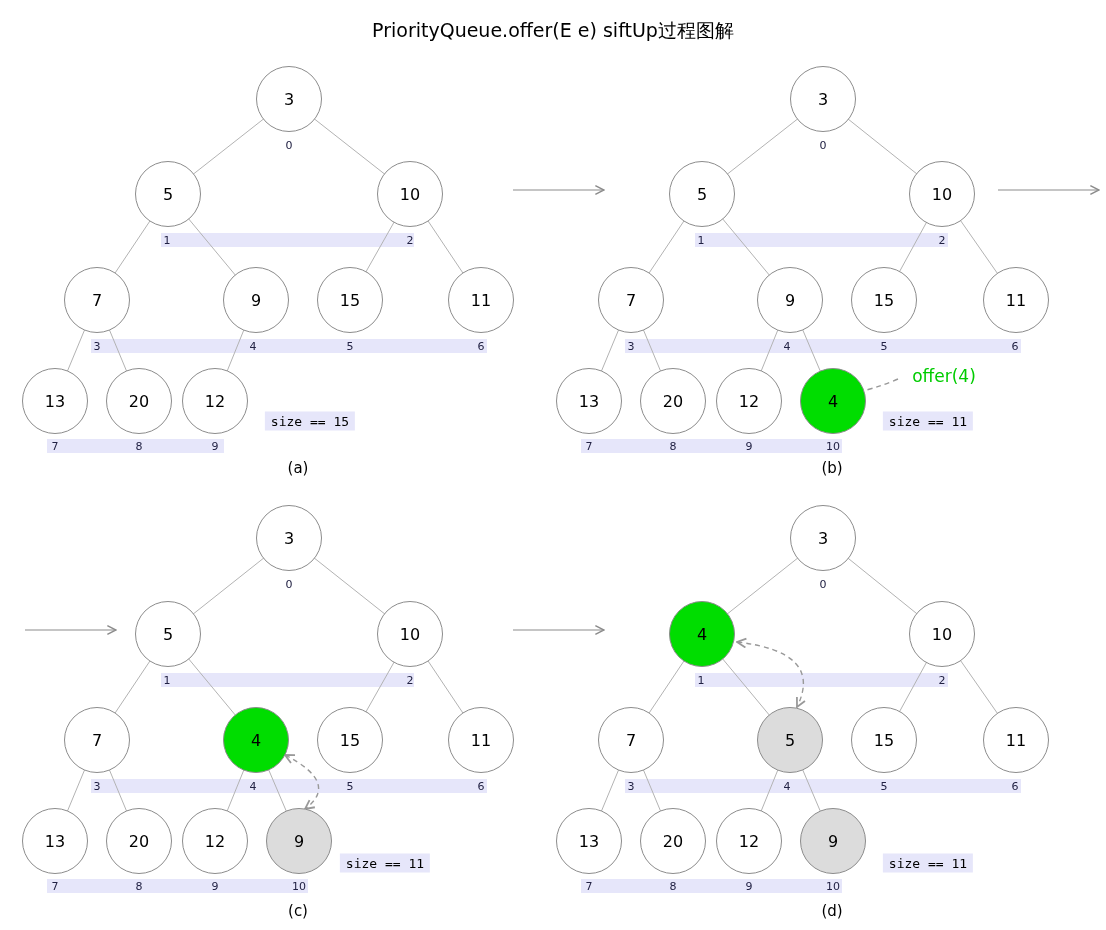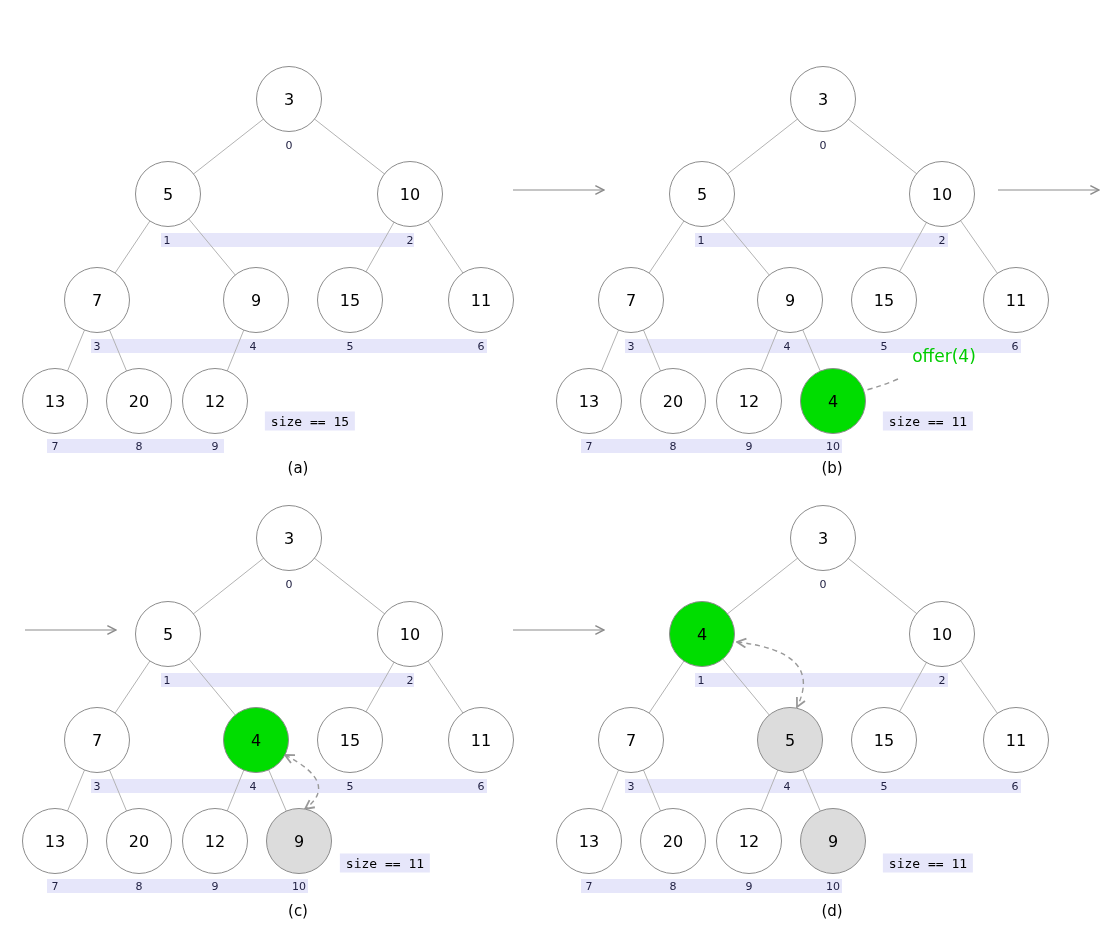--- a/index.html
+++ b/index.html
@@ -131,20 +131,21 @@
       <line x1="790" y1="740" x2="749" y2="841" stroke="#b3b3b3" stroke-width="1"></line>
       <line x1="790" y1="740" x2="833" y2="841" stroke="#b3b3b3" stroke-width="1"></line>
       <line x1="513" y1="190" x2="604" y2="190" stroke="#8c8c8c" stroke-width="1.2" marker-end="url(#mFlow)"></line>
       <line x1="998" y1="190" x2="1099" y2="190" stroke="#8c8c8c" stroke-width="1.2" marker-end="url(#mFlow)"></line>
       <line x1="25" y1="630" x2="116" y2="630" stroke="#8c8c8c" stroke-width="1.2" marker-end="url(#mFlow)"></line>
       <line x1="513" y1="630" x2="604" y2="630" stroke="#8c8c8c" stroke-width="1.2" marker-end="url(#mFlow)"></line>
       <path d="M 898 379 Q 872 390 852 393" fill="none" stroke="#999999" stroke-width="1.4" stroke-dasharray="5 4" marker-end="url(#mSwap)"></path>
       <path d="M 285 755 Q 340 783 305 809" fill="none" stroke="#999999" stroke-width="1.4" stroke-dasharray="5 4" marker-end="url(#mSwap)" marker-start="url(#mSwap)"></path>
       <path d="M 737 642 Q 824 652 797 707" fill="none" stroke="#999999" stroke-width="1.4" stroke-dasharray="5 4" marker-end="url(#mSwap)" marker-start="url(#mSwap)"></path>
     </svg>
+  <h1 class="title">PriorityQueue.offer(E e) siftUp过程图解</h1>
 <div class="node normal" style="left: 256px; top: 66px;">3</div>
     <div class="node normal" style="left: 135px; top: 161px;">5</div>
     <div class="node normal" style="left: 377px; top: 161px;">10</div>
     <div class="node normal" style="left: 64px; top: 267px;">7</div>
     <div class="node normal" style="left: 223px; top: 267px;">9</div>
     <div class="node normal" style="left: 317px; top: 267px;">15</div>
     <div class="node normal" style="left: 448px; top: 267px;">11</div>
     <div class="node normal" style="left: 22px; top: 368px;">13</div>
     <div class="node normal" style="left: 106px; top: 368px;">20</div>
     <div class="node normal" style="left: 182px; top: 368px;">12</div>
@@ -225,14 +226,14 @@
     <div class="idx" style="left: 631px; top: 786px;">3</div>
     <div class="idx" style="left: 787px; top: 786px;">4</div>
     <div class="idx" style="left: 884px; top: 786px;">5</div>
     <div class="idx" style="left: 1015px; top: 786px;">6</div>
     <div class="idx" style="left: 589px; top: 886px;">7</div>
     <div class="idx" style="left: 673px; top: 886px;">8</div>
     <div class="idx" style="left: 749px; top: 886px;">9</div>
     <div class="idx" style="left: 833px; top: 886px;">10</div>
     <div class="size-label" style="left: 928px; top: 863px;">size == 11</div>
     <div class="caption" style="left: 832px; top: 911px;">(d)</div>
-    <div class="offer-label" style="left: 944px; top: 356px;">offer(4)</div>
+    <div class="offer-label" style="left: 944px; top: 376px;">offer(4)</div>
   </div>
 
 </body></html>

